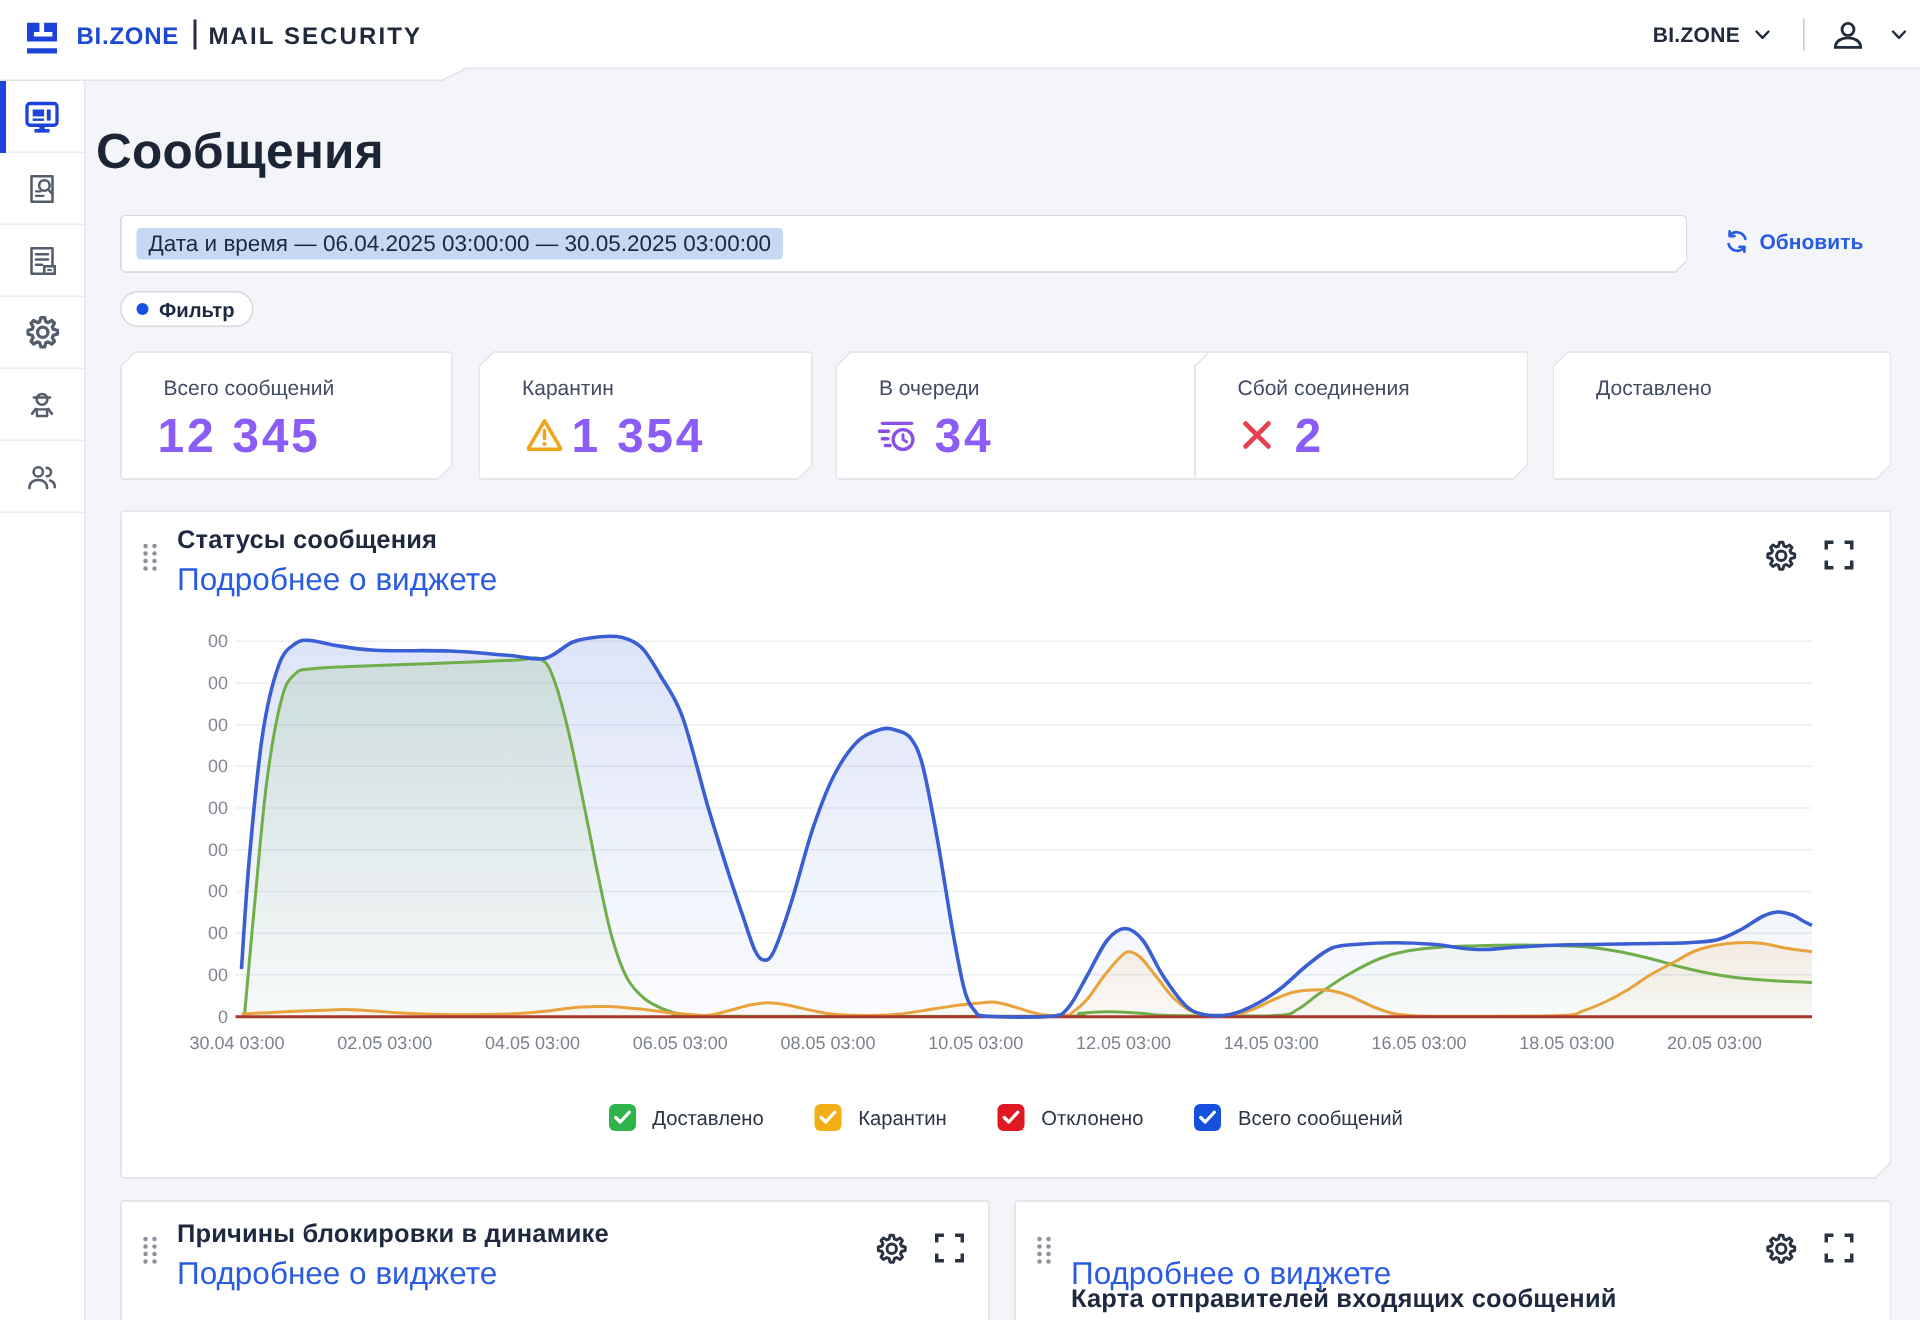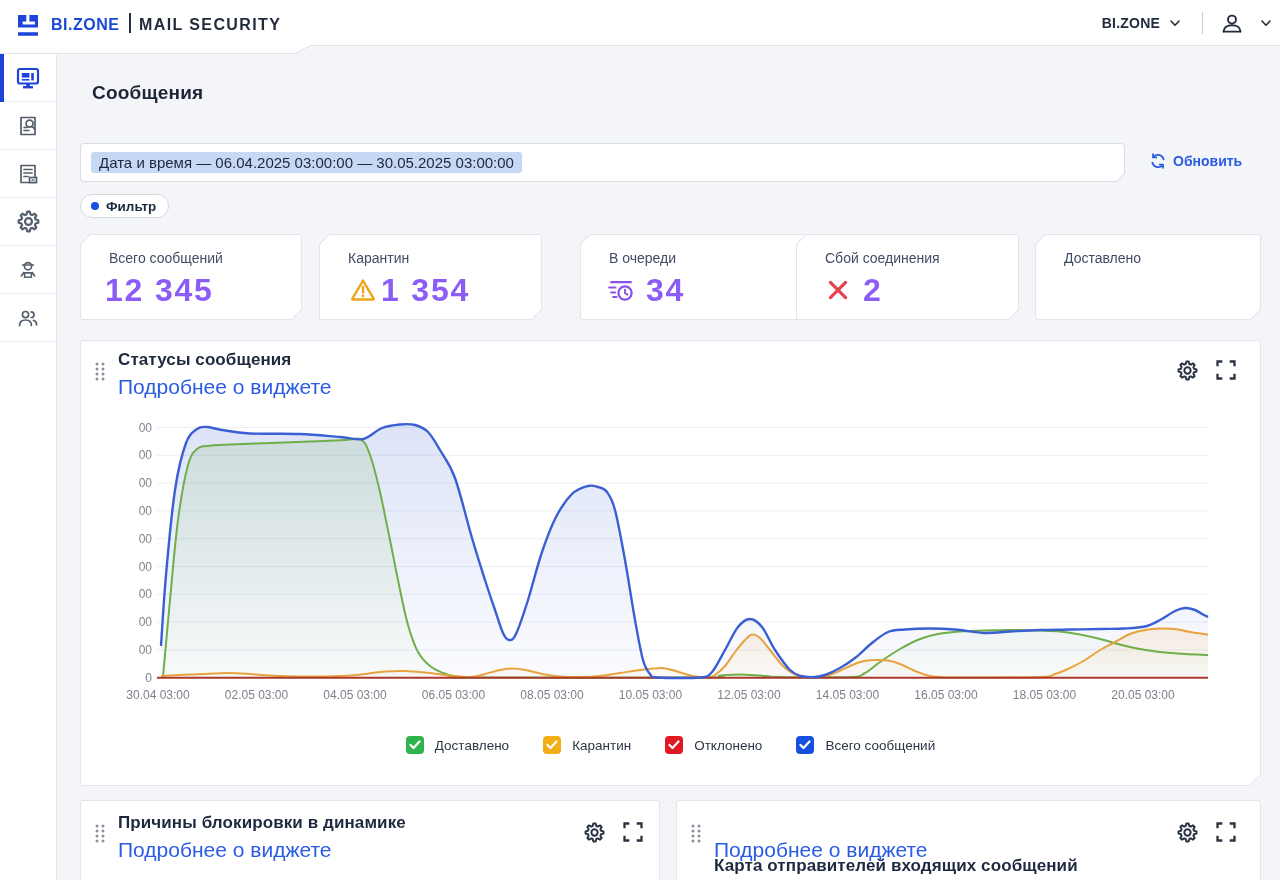--- a/index.html
+++ b/index.html
@@ -10,21 +10,21 @@
 #hdrsep{left:129px;top:13px;width:2px;height:20px;background:#252e44;z-index:31}
 #hdrms{left:139px;top:16px;font-size:16px;font-weight:bold;color:#222b3b;letter-spacing:1.4px;z-index:31}
 #tr{right:7px;top:0;height:46px;display:flex;align-items:center;gap:8px;z-index:31}
 #tr .bz{font-size:14px;font-weight:bold;color:#222b3b;letter-spacing:.2px}
 #tr .vsep{width:1px;height:22px;background:#c7cbd3;margin:0 8px 0 12px}
 
 #sb{left:0;top:54px;width:57px;height:826px;background:#fff;border-right:1px solid #e4e6ec;z-index:20}
 .sbc{width:56px;height:48px;border-bottom:1px solid #eceef2;display:flex;align-items:center;justify-content:center;position:relative}
 .sbc.act:before{content:"";position:absolute;left:0;top:0;width:4px;height:48px;background:#1d43d8}
 
-#title{left:92px;top:82px;font-size:19px;font-weight:bold;color:#1c2536;letter-spacing:.2px}
+#title{left:64px;top:82px;font-size:33px;font-weight:bold;color:#1c2536;letter-spacing:.2px}
 #inp{left:80px;top:143px;width:1045px;height:39px;background:#d9dce3;border-radius:4px;clip-path:polygon(0 0,100% 0,100% calc(100% - 8px),calc(100% - 8px) 100%,0 100%)}#inpin{position:absolute;left:1px;top:1px;width:1043px;height:37px;background:#fff;border-radius:3px;clip-path:polygon(0 0,100% 0,100% calc(100% - 7.5px),calc(100% - 7.5px) 100%,0 100%)}
 #chip{left:91px;top:152px;height:21px;background:#c7d8f4;border-radius:3px;display:flex;align-items:center;padding:0 8px;font-size:15px;color:#1d2840}
 #refr{left:1150px;top:153px;display:flex;align-items:flex-end;gap:7px;color:#2a5ce3;font-size:14px;font-weight:bold}
 #filt{left:80px;top:194px;height:24px;background:#fff;border:1px solid #d5d9e0;border-radius:12px;display:flex;align-items:center;gap:7px;padding:0 12px 0 10px;font-size:13.5px;font-weight:bold;color:#1e2940}
 #filt .dot{width:8px;height:8px;border-radius:50%;background:#1552e0}
 
 .card{top:234px;height:86px;background:#e3e5ec;border-radius:3px;clip-path:polygon(10px 0,100% 0,100% calc(100% - 10px),calc(100% - 10px) 100%,0 100%,0 10px)}
 .cardin{position:absolute;left:1px;top:1px;right:1px;height:84px;background:#fff;border-radius:2px;clip-path:polygon(9.5px 0,100% 0,100% calc(100% - 9.5px),calc(100% - 9.5px) 100%,0 100%,0 9.5px)}
 .clab{position:absolute;left:28px;top:15px;font-size:14px;color:#414c63}
 .crow{position:absolute;left:25px;top:38px;display:flex;align-items:center}
@@ -144,21 +144,21 @@
       <div class="crow">
         <svg width="26" height="26" viewBox="0 0 26 26" style="margin-left:5px">
           <path d="M13,3.6 L23.6,21.6 Q24,22.5 23,22.5 L3,22.5 Q2,22.5 2.4,21.6 Z" fill="none" stroke="#efa51b" stroke-width="2.4" stroke-linejoin="round"></path>
           <path d="M13,10 V15.4" stroke="#efa51b" stroke-width="2.4" stroke-linecap="round"></path>
           <circle cx="13" cy="19" r="1.4" fill="#efa51b"></circle>
         </svg>
         <span class="cnum" style="margin-left:5px">1 354</span>
       </div>
     </div>
   </div>
-<div class="abs card" style="left:580px;width:260px">
+<div class="abs card" style="left:557px;width:260px">
     <div class="cardin">
       <div class="clab">В очереди</div>
       <div class="crow">
         <svg width="26" height="22" viewBox="0 0 26 22" style="margin-left:2px;margin-top:2px">
           <path d="M3.2,2.2 H22.8" stroke="#8a4fe8" stroke-width="2.2" stroke-linecap="round"></path>
           <path d="M1.2,7.5 H7.4 M3.2,12.5 H7 M5.2,17 H8.4" stroke="#8a4fe8" stroke-width="2.2" stroke-linecap="round"></path>
           <circle cx="17" cy="13" r="6.6" fill="none" stroke="#8a4fe8" stroke-width="2.2"></circle>
           <path d="M17,9.8 V13 L19.4,14.6" fill="none" stroke="#8a4fe8" stroke-width="1.9" stroke-linecap="round" stroke-linejoin="round"></path>
         </svg>
         <span class="cnum" style="margin-left:12px">34</span>

